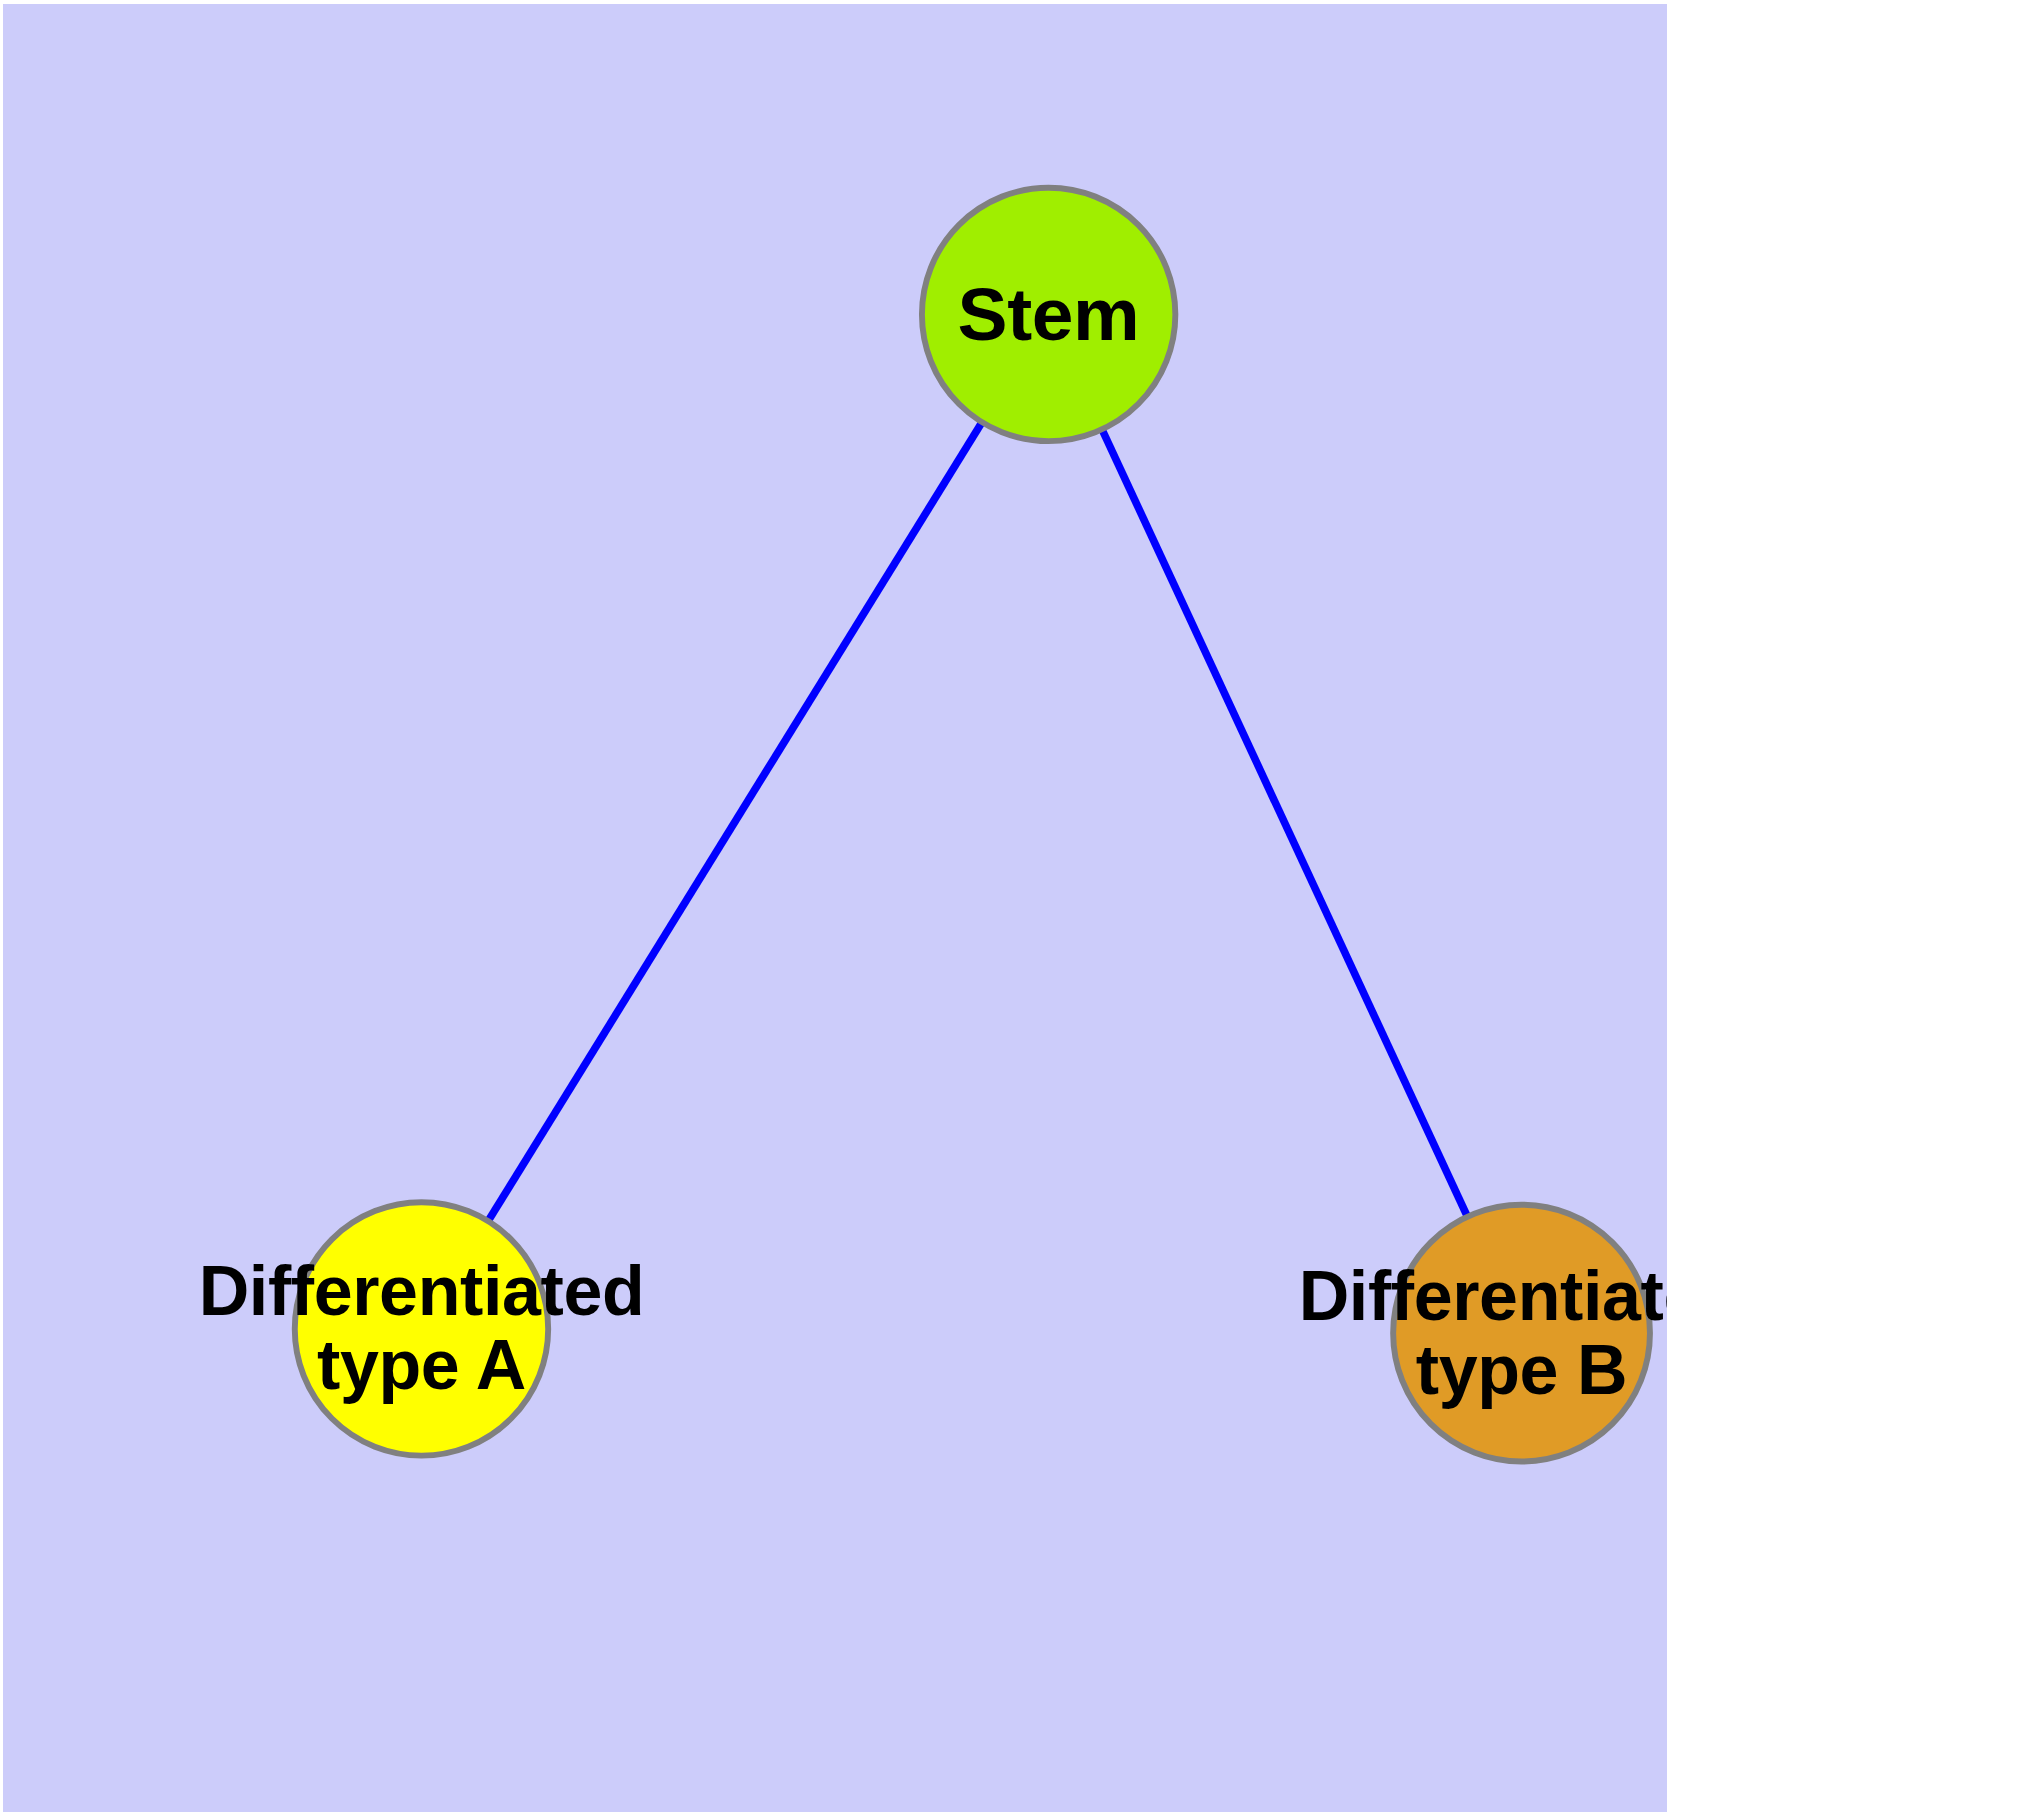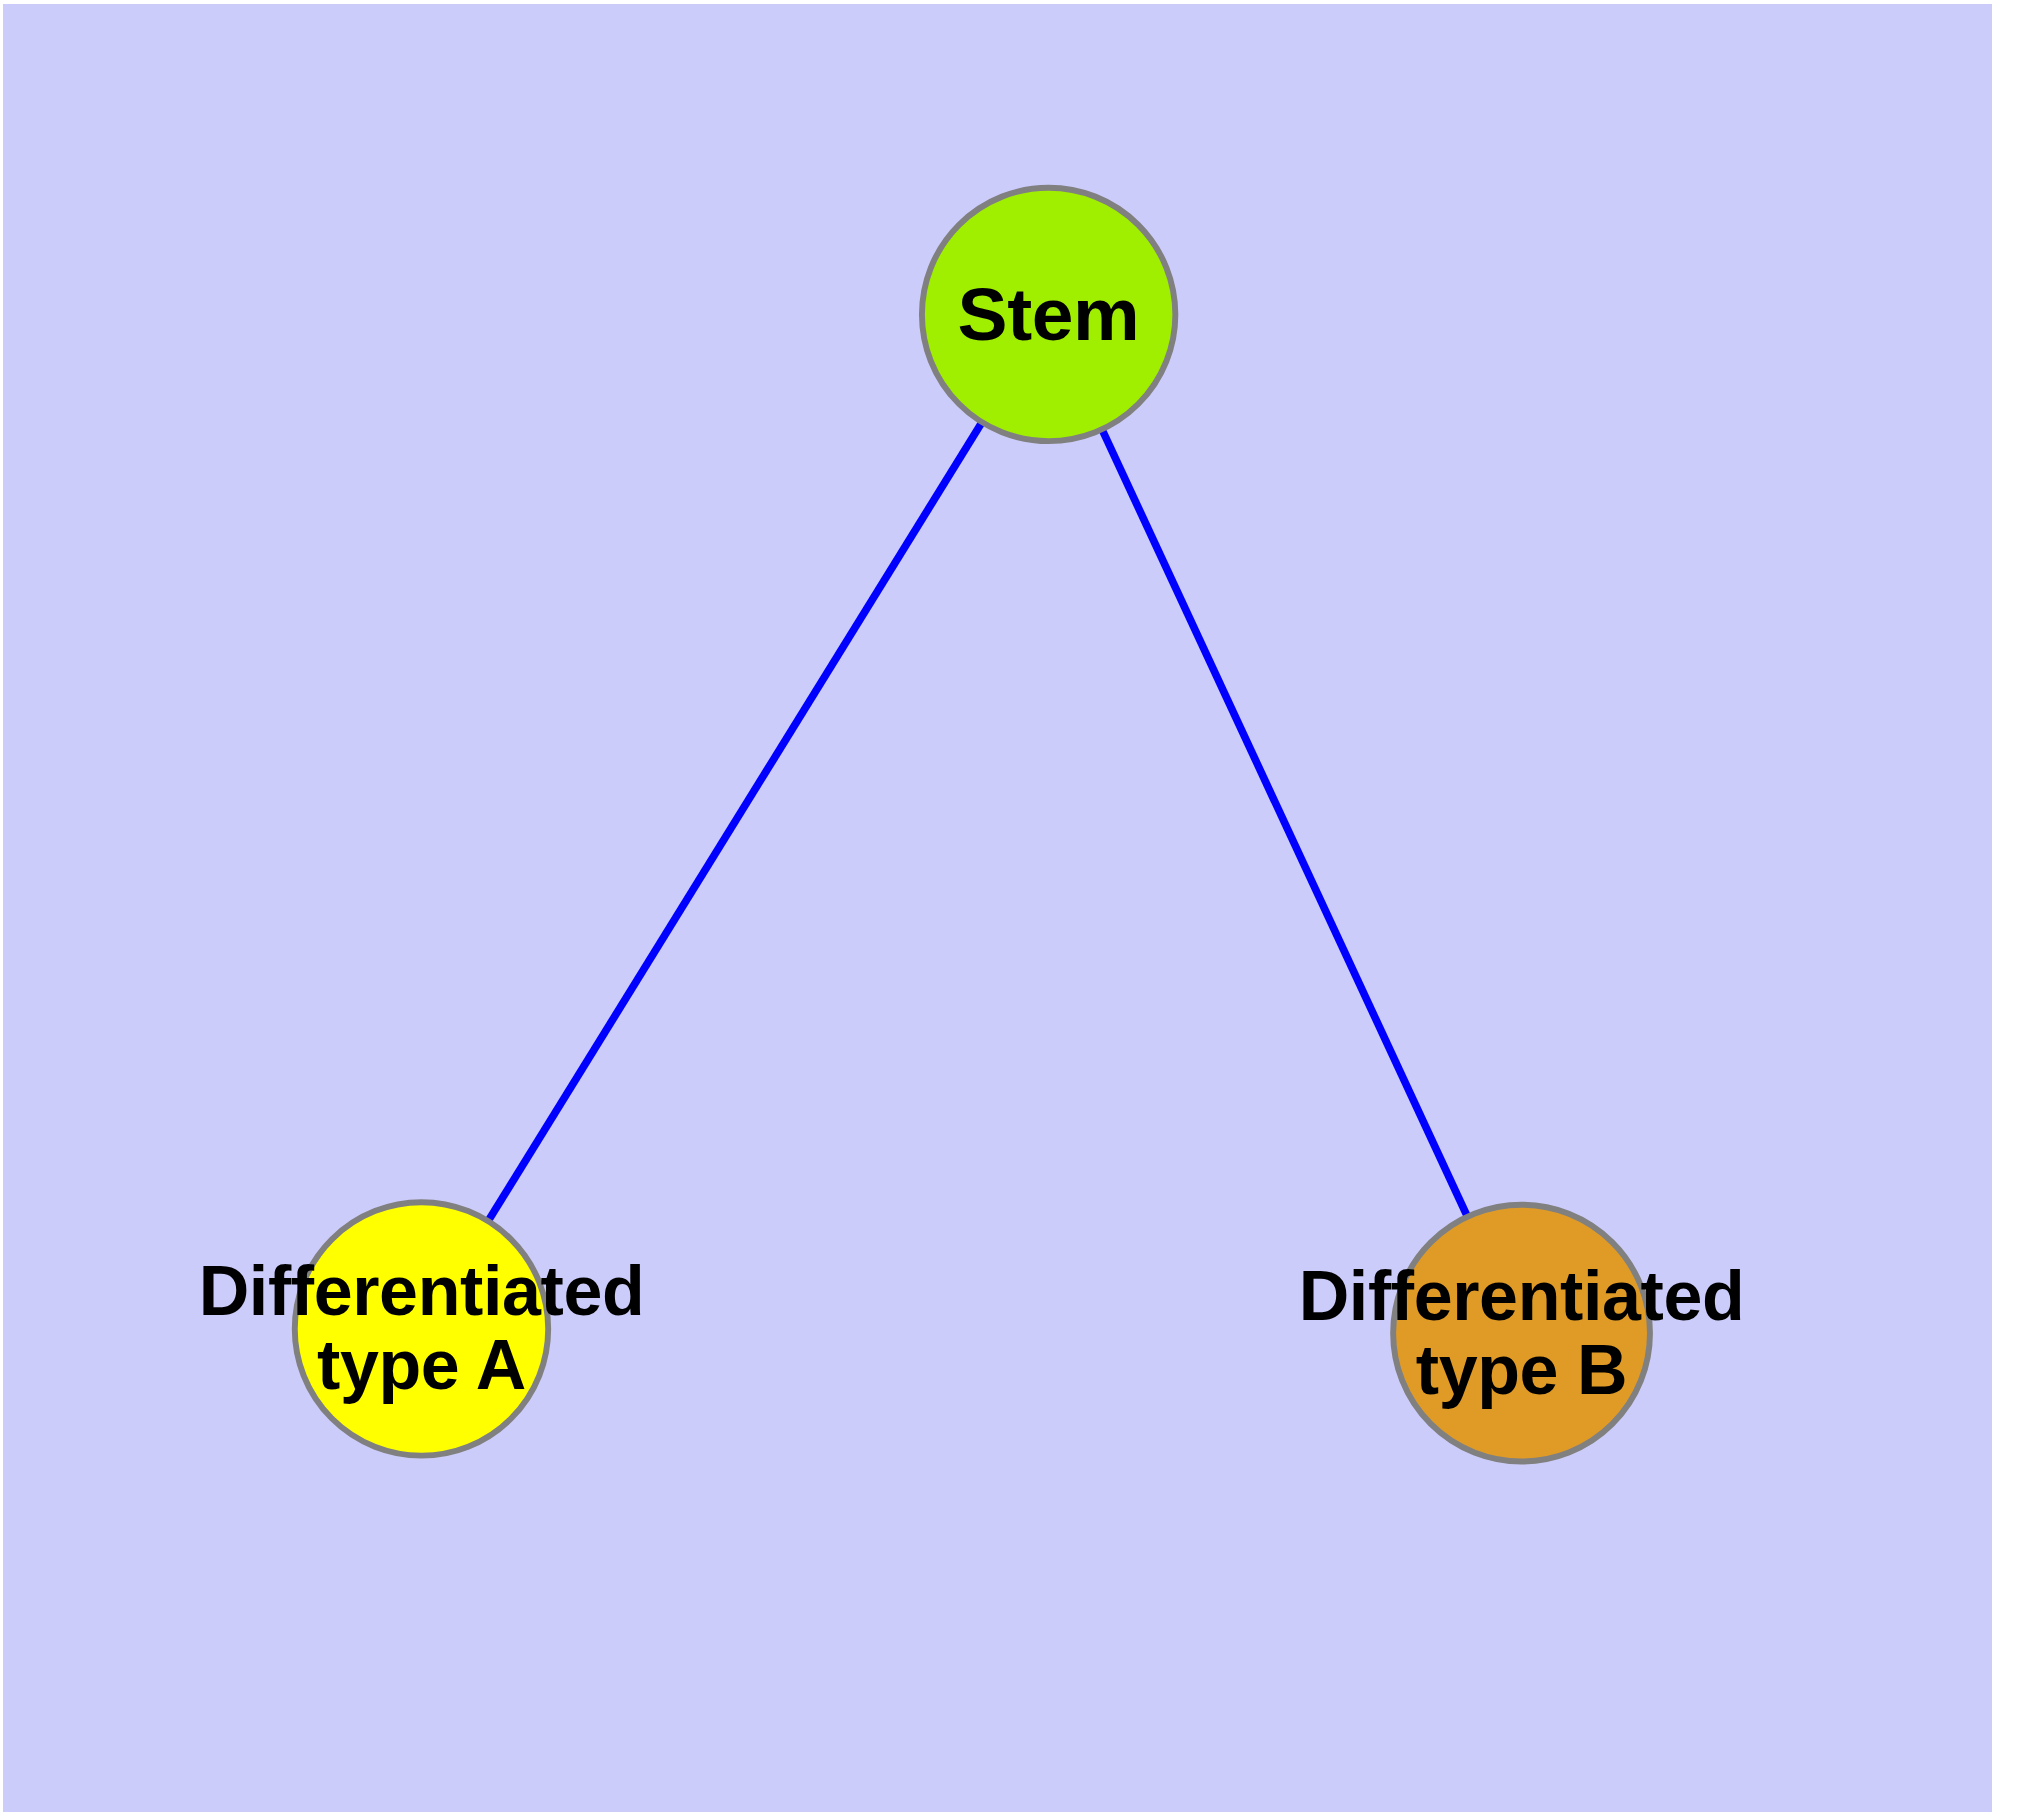--- a/index.html
+++ b/index.html
@@ -6,21 +6,21 @@
   html, body {
     margin: 0;
     padding: 0;
     background: #ffffff;
   }
   body {
     font-family: "Liberation Sans", sans-serif;
   }
   #canvas {
     position: relative;
-    width: 1992px;
+    width: 1667px;
     height: 1812px;
     overflow: hidden;
     background: #ffffff;
   }
   #plot-background {
     position: absolute;
     left: 3.4px;
     top: 4.2px;
     width: 2017px;
     height: 1808px;

